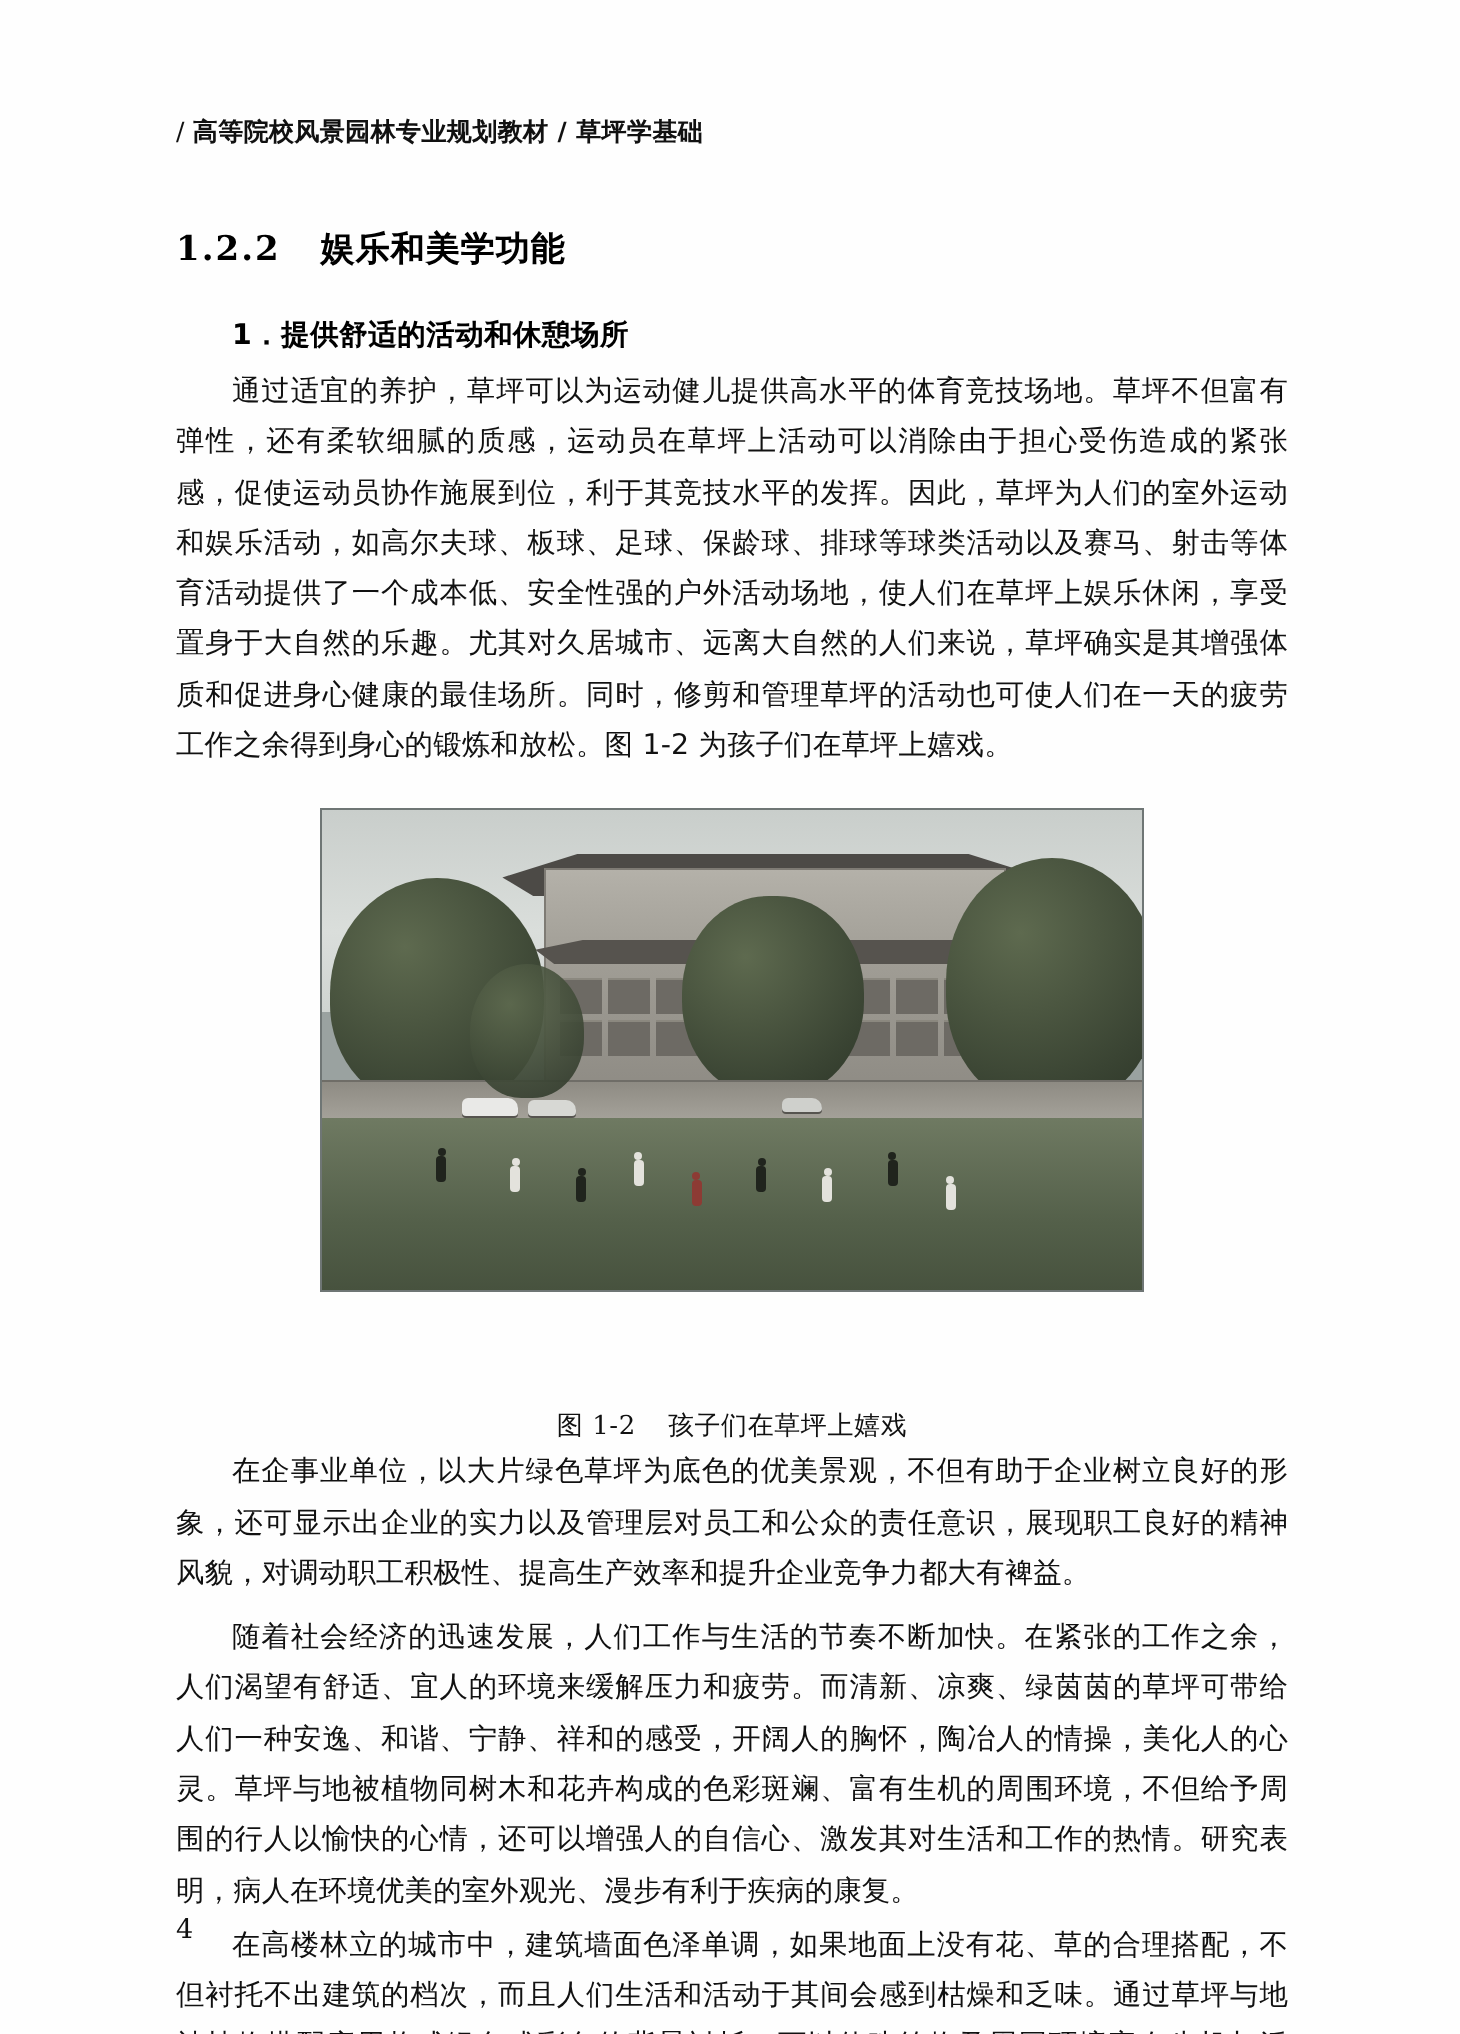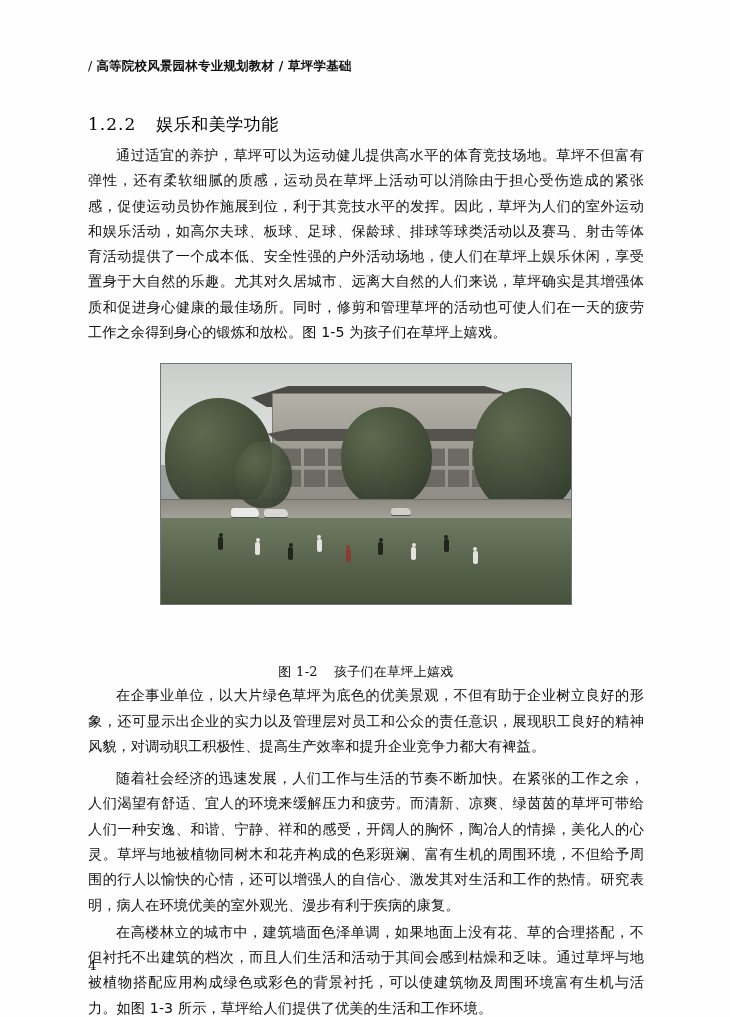--- a/index.html
+++ b/index.html
@@ -35,21 +35,21 @@
     white-space: nowrap;
     font-weight: 600;
   }
   .running-head .slash {
     font-weight: 400;
     margin-right: 4px;
   }
   .section-title {
     margin-top: 38px;
     font-size: 17px;
-    font-weight: 400;
+    font-weight: 700;
     color: #000;
     letter-spacing: 0.5px;
   }
   .section-title .num {
     margin-right: 20px;
     font-family: "DejaVu Serif", "Liberation Serif", serif;
     letter-spacing: 1px;
   }
   .subhead {
     margin-top: 22px;
@@ -192,21 +192,22 @@
   <div class="content">
 
     <div class="running-head">
       <span class="slash">/</span><span>高等院校风景园林专业规划教材 / 草坪学基础</span>
     </div>
 
     <div class="section-title">
       <span class="num">1.2.2</span><span>娱乐和美学功能</span>
     </div>
 
-    <p class="body">通过适宜的养护，草坪可以为运动健儿提供高水平的体育竞技场地。草坪不但富有弹性，还有柔软细腻的质感，运动员在草坪上活动可以消除由于担心受伤造成的紧张感，促使运动员协作施展到位，利于其竞技水平的发挥。因此，草坪为人们的室外运动和娱乐活动，如高尔夫球、板球、足球、保龄球、排球等球类活动以及赛马、射击等体育活动提供了一个成本低、安全性强的户外活动场地，使人们在草坪上娱乐休闲，享受置身于大自然的乐趣。尤其对久居城市、远离大自然的人们来说，草坪确实是其增强体质和促进身心健康的最佳场所。同时，修剪和管理草坪的活动也可使人们在一天的疲劳工作之余得到身心的锻炼和放松。图 1-5 为孩子们在草坪上嬉戏。</p>
+    <div class="subhead">1．提供舒适的活动和休憩场所</div>
+    <p class="body">通过适宜的养护，草坪可以为运动健儿提供高水平的体育竞技场地。草坪不但富有弹性，还有柔软细腻的质感，运动员在草坪上活动可以消除由于担心受伤造成的紧张感，促使运动员协作施展到位，利于其竞技水平的发挥。因此，草坪为人们的室外运动和娱乐活动，如高尔夫球、板球、足球、保龄球、排球等球类活动以及赛马、射击等体育活动提供了一个成本低、安全性强的户外活动场地，使人们在草坪上娱乐休闲，享受置身于大自然的乐趣。尤其对久居城市、远离大自然的人们来说，草坪确实是其增强体质和促进身心健康的最佳场所。同时，修剪和管理草坪的活动也可使人们在一天的疲劳工作之余得到身心的锻炼和放松。图 1-2 为孩子们在草坪上嬉戏。</p>
 
     <div class="figure">
       <div class="photo" role="img">
         <div class="ph-sky"></div>
         <div class="ph-roof"></div>
         <div class="ph-building"></div>
         <div class="ph-roof2"></div>
         <div class="ph-windows">
           <i></i>
             <i></i>

